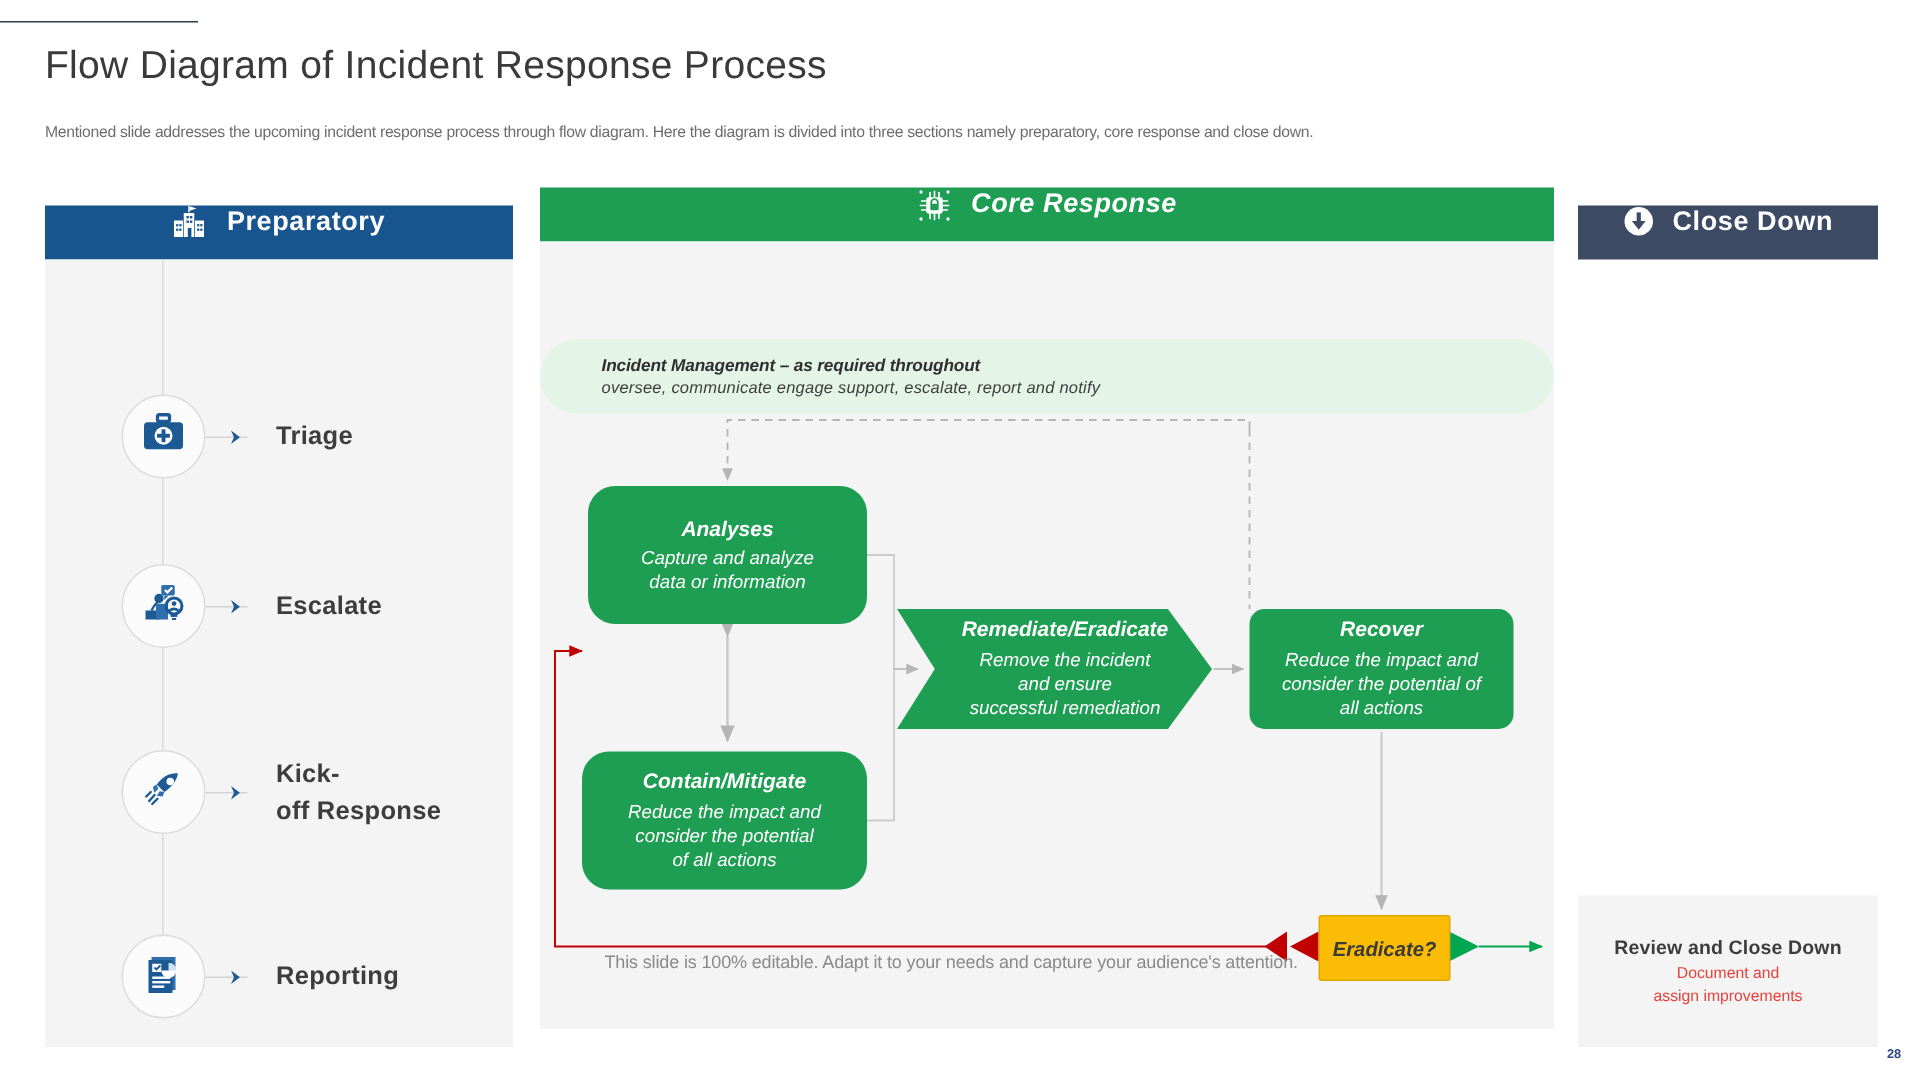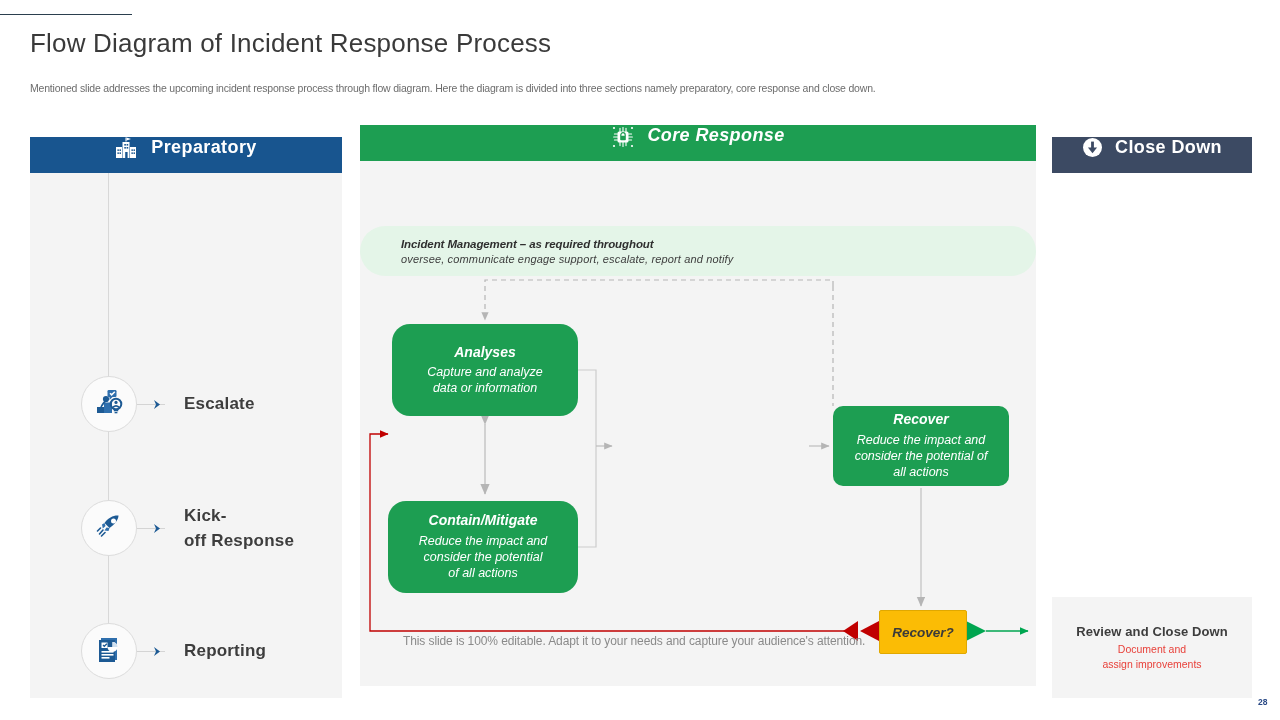--- a/index.html
+++ b/index.html
@@ -157,20 +157,40 @@
         <rect x="4.5" y="15.4" width="1.5" height="1.5" fill="#18558f"></rect>
         <rect x="16.4" y="15.4" width="1.5" height="1.5" fill="#18558f"></rect>
         <rect x="18.5" y="15.4" width="1.5" height="1.5" fill="#18558f"></rect>
       </svg>
     </span>
     <span>Preparatory</span>
   </div>
   <div class="col-body">
     <div class="prep-spine"></div>
 
+    <div class="prep-item" style="top:90px;">
+      <div class="prep-circle">
+        <span>
+          <svg width="30" height="28" viewBox="0 0 30 28">
+            <rect x="11" y="1.5" width="8" height="4.5" rx="1.2" fill="none" stroke="#1d5a94" stroke-width="2.2"></rect>
+            <rect x="2" y="6.5" width="26" height="18" rx="2.5" fill="#1d5a94"></rect>
+            <circle cx="15" cy="15.5" r="6" fill="#ffffff"></circle>
+            <rect x="13.7" y="11.2" width="2.6" height="8.6" fill="#1d5a94"></rect>
+            <rect x="10.7" y="14.2" width="8.6" height="2.6" fill="#1d5a94"></rect>
+          </svg>
+        </span>
+      </div>
+      <div class="prep-connector"></div>
+      <span class="prep-chev">
+        <svg width="13" height="13" viewBox="0 0 13 13">
+          <path d="M3 2 L9 6.5 L3 11 L5 6.5 Z" fill="#1d5a94"></path>
+        </svg>
+      </span>
+      <div class="prep-label">Triage</div>
+    </div>
 
     <div class="prep-item" style="top:327px;">
       <div class="prep-circle">
         <span>
           <svg width="30" height="28" viewBox="0 0 30 28">
             <path d="M24.5 3.5 C20 3 14 5.5 10.5 11 L15.5 16 C21 12.5 24.5 7 24.5 3.5 Z" fill="#1d5a94"></path>
             <circle cx="19.5" cy="9" r="2.5" fill="#ffffff"></circle>
             <path d="M10.5 11 L8 12.5 L8.8 16.5 L11.5 14 Z" fill="#2f6fad"></path>
             <path d="M15.5 16 L14.5 19 L10.5 18.5 L12.5 15.5 Z" fill="#2f6fad"></path>
             <path d="M9 18 L5.5 22" stroke="#1d5a94" stroke-width="1.6" stroke-linecap="round"></path>
@@ -326,30 +346,37 @@
         <div class="n-desc">data or information</div>
       </div>
 
       <div class="node" id="node-contain">
         <div class="n-title">Contain/Mitigate</div>
         <div class="n-desc">Reduce the impact and</div>
         <div class="n-desc">consider the potential</div>
         <div class="n-desc">of all actions</div>
       </div>
 
+      <div class="node" id="node-remediate">
+        <div class="chev-bg"></div>
+        <div class="n-title">Remediate/Eradicate</div>
+        <div class="n-desc">Remove the incident</div>
+        <div class="n-desc">and ensure</div>
+        <div class="n-desc">successful remediation</div>
+      </div>
 
       <div class="node" id="node-recover">
         <div class="n-title">Recover</div>
         <div class="n-desc">Reduce the impact and</div>
         <div class="n-desc">consider the potential of</div>
         <div class="n-desc">all actions</div>
       </div>
 
       <div id="node-resolved">
-        <span>Recover?</span>
+        <span>Eradicate?</span>
       </div>
     </div>
   </div>
 </div>
 
 <div class="col" id="col-close">
   <div class="col-head">
     <span class="ico">
       <svg width="21" height="21" viewBox="0 0 21 21">
         <circle cx="10.5" cy="10.5" r="9.5" fill="#fff"></circle>

